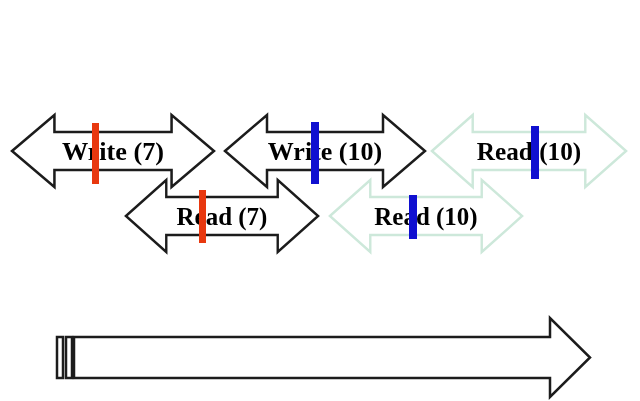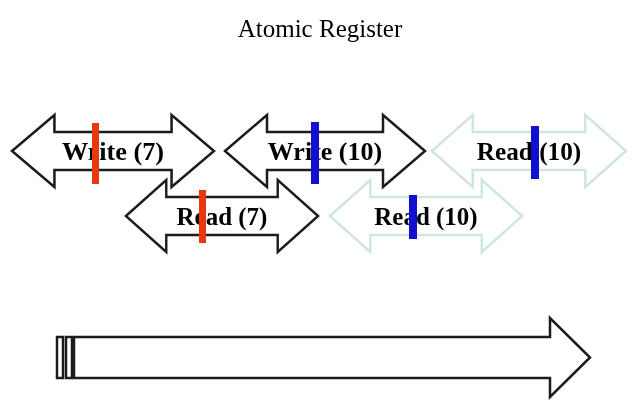--- a/index.html
+++ b/index.html
@@ -30,21 +30,20 @@
   .timeline{position:absolute;left:50px;top:310px;}
   .timeline polygon, .timeline rect{
     fill:#ffffff;stroke:var(--black-outline,#1c1c1c);stroke-width:2.5;stroke-linejoin:miter;
   }
 </style>
 </head>
 <body>
 
 <div class="canvas">
 
-  <div class="title">Atomic Register</div>
 
   <svg class="op-arrow outline-black" style="left:10px;top:112px;" width="206" height="78" viewBox="0 0 204 78" preserveAspectRatio="none">
     <polygon points="2,39 44,3 44,20 160,20 160,3 202,39 160,75 160,58 44,58 44,75"></polygon>
     <text x="102" y="48" text-anchor="middle">Write (7)</text>
   </svg>
 
   <svg class="op-arrow outline-black" style="left:223px;top:112px;" width="204" height="78" viewBox="0 0 204 78" preserveAspectRatio="none">
     <polygon points="2,39 44,3 44,20 160,20 160,3 202,39 160,75 160,58 44,58 44,75"></polygon>
     <text x="102" y="48" text-anchor="middle">Write (10)</text>
   </svg>

